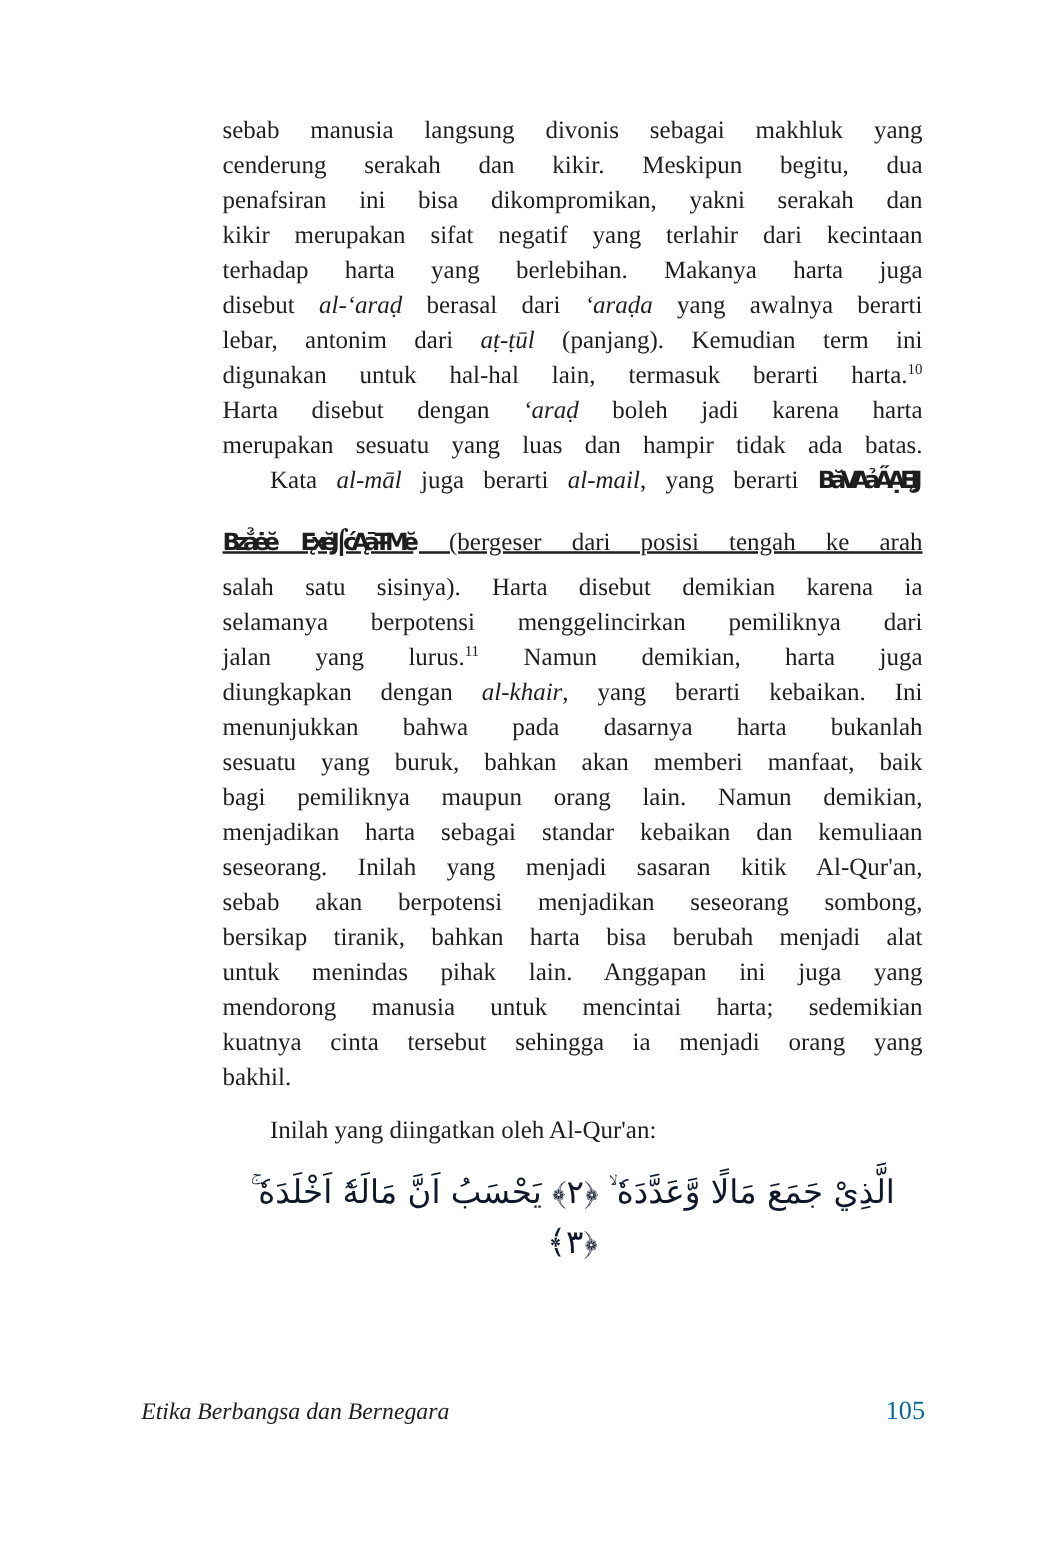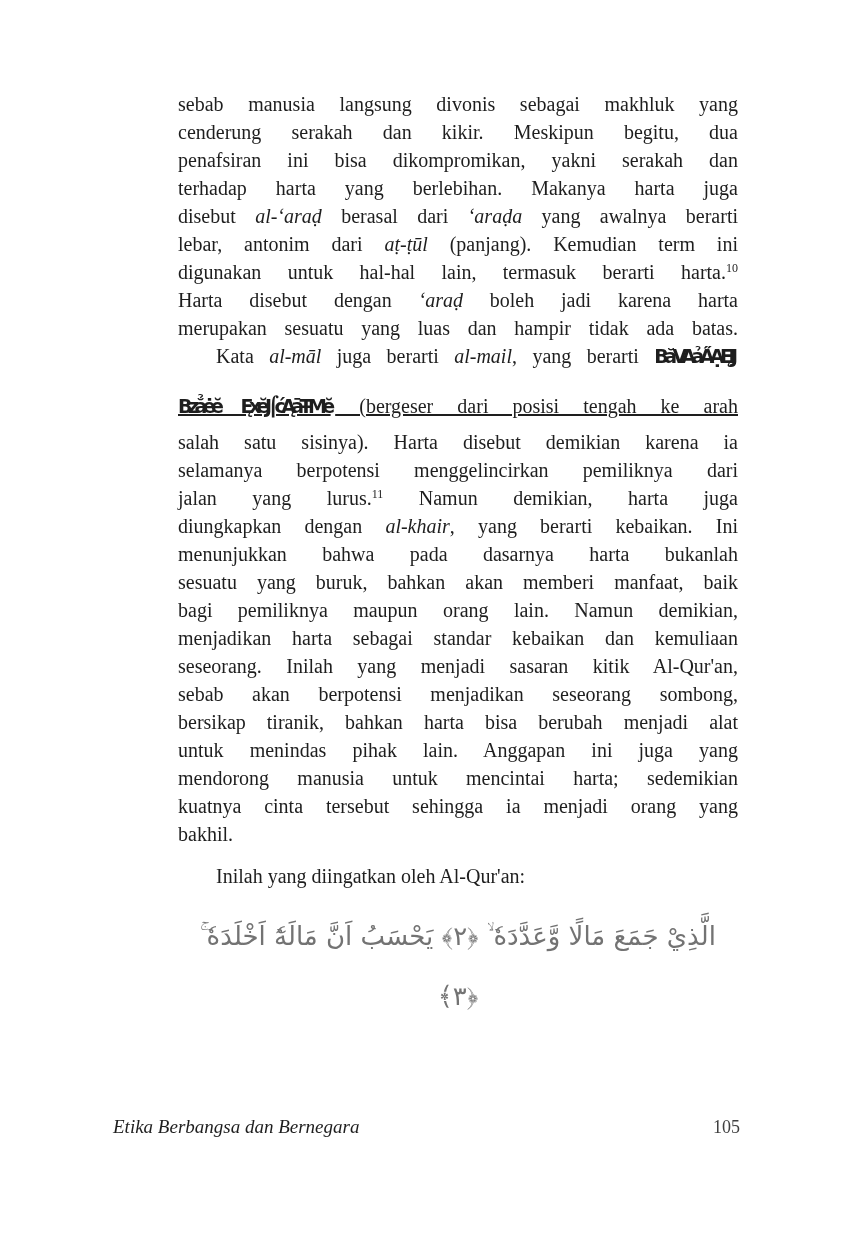--- a/index.html
+++ b/index.html
@@ -40,54 +40,55 @@
     padding-right:0.24em;
     white-space:nowrap;
   }
   .para-inilah{margin-top:14px;}
   .verse{
     margin-top:16px;
     direction:rtl;
     text-align:center;
     font-family:"DejaVu Sans", sans-serif;
     font-size:26px;
-    line-height:60px;
-    color:#737373;
+    line-height:40px;
+    color:#0f172a;
   }
   .footer{
     position:absolute;
     left:113px;
     right:102px;
     top:1116px;
     display:flex;
     justify-content:space-between;
     align-items:baseline;
   }
   .footer-title{
     font-style:italic;
     font-size:19px;
     color:#1e1e1e;
     text-align:right;
   }
   .footer-page{
-    font-size:18px;
-    color:#404040;
+    font-size:21px;
+    color:#0369a1;
   }
 </style>
 </head>
 <body>
 
 <div class="page">
 
   <div class="column">
 
     <div class="para">
         <div class="line">sebab manusia langsung divonis sebagai makhluk yang</div>
         <div class="line">cenderung serakah dan kikir. Meskipun begitu, dua</div>
         <div class="line">penafsiran ini bisa dikompromikan, yakni serakah dan</div>
+        <div class="line">kikir merupakan sifat negatif yang terlahir dari kecintaan</div>
         <div class="line">terhadap harta yang berlebihan. Makanya harta juga</div>
         <div class="line">disebut <i>al-‘araḍ</i> berasal dari <i>‘araḍa</i> yang awalnya berarti</div>
         <div class="line">lebar, antonim dari <i>aṭ-ṭūl</i> (panjang). Kemudian term ini</div>
         <div class="line">digunakan untuk hal-hal lain, termasuk berarti harta.<sup>10</sup></div>
         <div class="line">Harta disebut dengan <i>‘araḍ</i> boleh jadi karena harta</div>
         <div class="line">merupakan sesuatu yang luas dan hampir tidak ada batas.</div>
       </div>
 
     <div class="para">
         <div class="line indent">Kata <i>al-māl</i> juga berarti <i>al-mail</i>, yang berarti <span class="garbled">BăVAảA̋ẠĘIJ</span></div>

